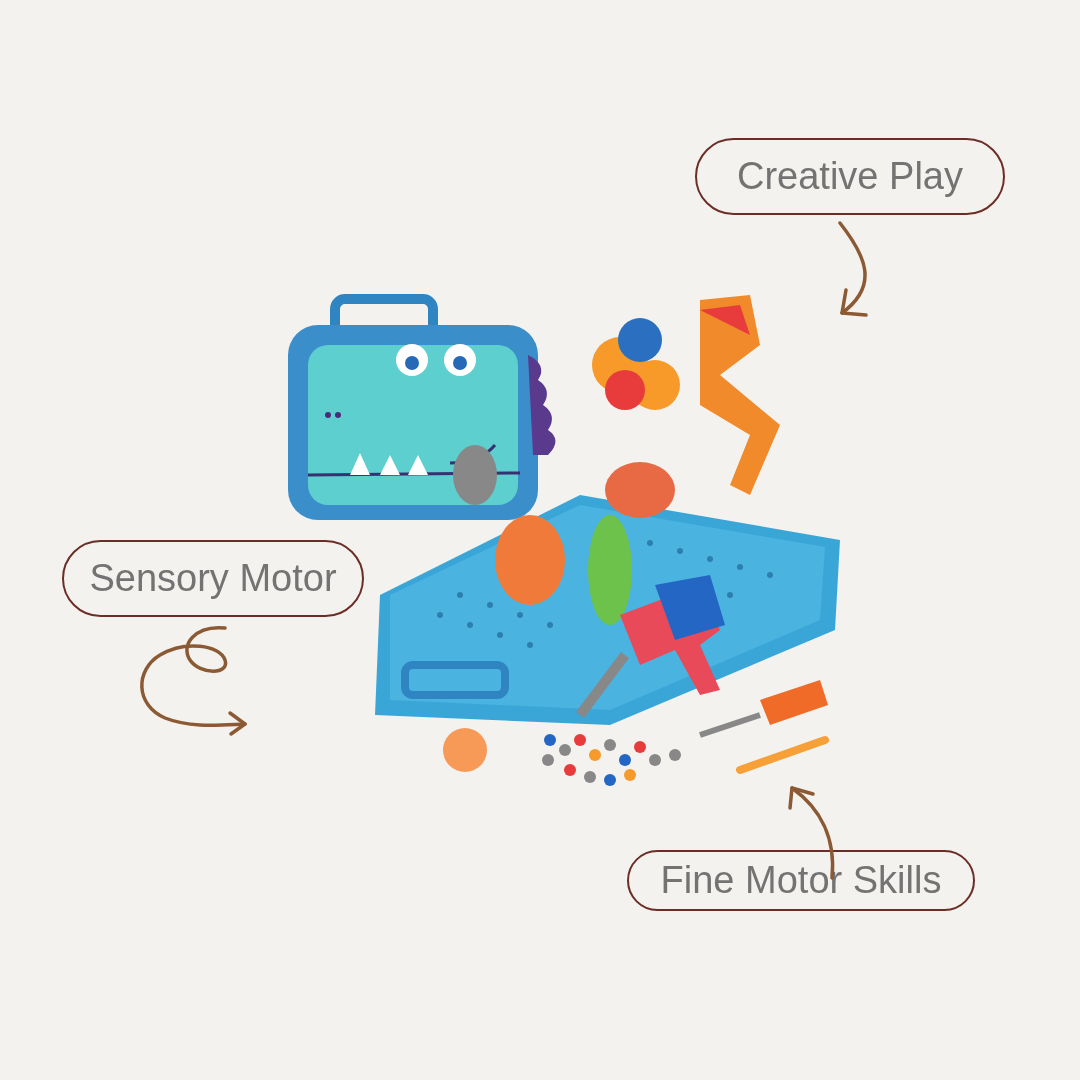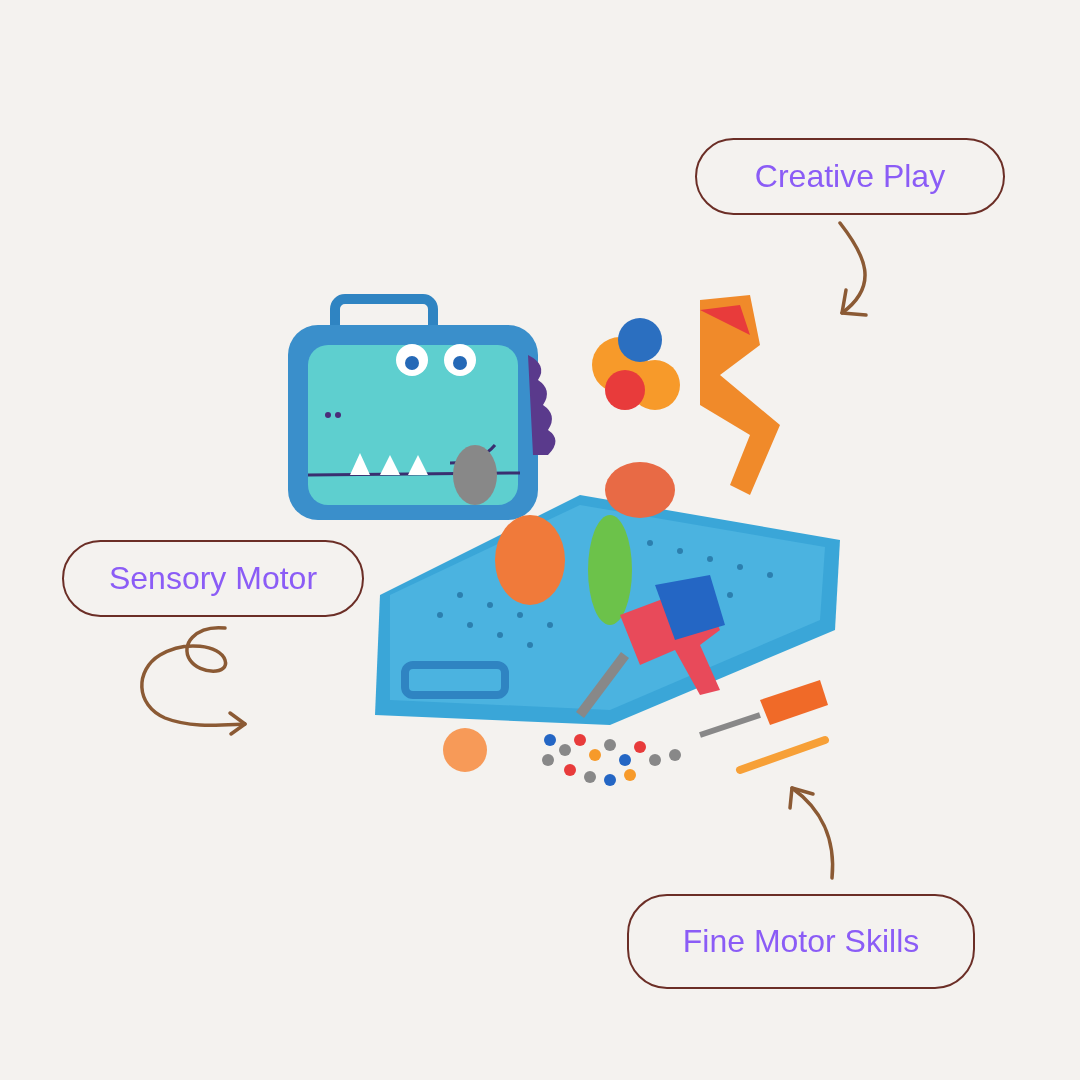--- a/index.html
+++ b/index.html
@@ -1,32 +1,32 @@
 <!DOCTYPE html>
 <html><head>
 <meta charset="utf-8">
 <style>
   html,body{margin:0;padding:0;}
   body{width:1080px;height:1080px;background:#f4f2ef;position:relative;overflow:hidden;font-family:"Liberation Sans",sans-serif;}
-  .pill{position:absolute;border:2px solid #6b2e26;border-radius:40px;display:flex;align-items:center;justify-content:center;color:#8b5cf6;font-size:32px;box-sizing:border-box;background:transparent;}
+  .pill{position:absolute;border:2px solid #6b2e26;border-radius:40px;display:flex;align-items:center;justify-content:center;color:#737373;font-size:38px;box-sizing:border-box;background:transparent;}
   .arrow{position:absolute;}
   .product{position:absolute;left:280px;top:285px;width:570px;height:540px;}
 </style>
 </head>
 <body>
 
 <div class="pill" style="left:695px;top:138px;width:310px;height:77px;">
   <span>Creative Play</span>
 </div>
 
 <div class="pill" style="left:62px;top:540px;width:302px;height:77px;">
   <span>Sensory Motor</span>
 </div>
 
-<div class="pill" style="left:627px;top:894px;width:348px;height:95px;">
+<div class="pill" style="left:627px;top:850px;width:348px;height:61px;">
   <span>Fine Motor Skills</span>
 </div>
 
 <svg class="arrow" style="left:820px;top:215px;" width="70" height="110" viewBox="0 0 70 110">
   <path d="M20 8 C45 40,60 70,22 98" stroke="#8b5a34" stroke-width="3.5" fill="none" stroke-linecap="round"></path>
   <path d="M22 98 L26 75 M22 98 L46 100" stroke="#8b5a34" stroke-width="3.5" fill="none" stroke-linecap="round"></path>
 </svg>
 
 <svg class="arrow" style="left:125px;top:620px;" width="135" height="125" viewBox="0 0 135 125">
   <path d="M100 8 C70 5,55 25,65 40 C75 55,105 55,100 40 C95 25,60 20,35 35 C10 50,10 85,40 98 C65 108,95 105,120 104" stroke="#8b5a34" stroke-width="3.5" fill="none" stroke-linecap="round"></path>

